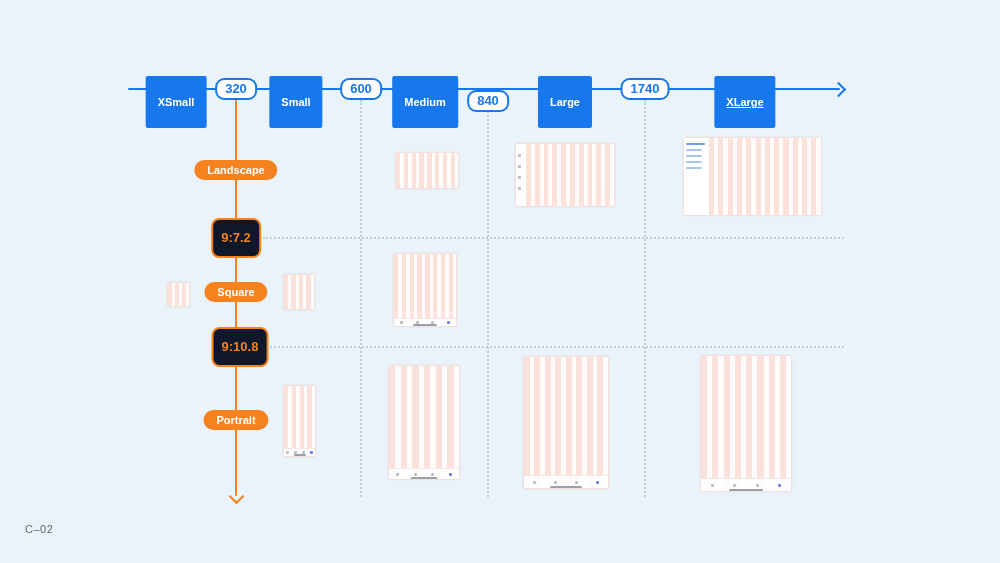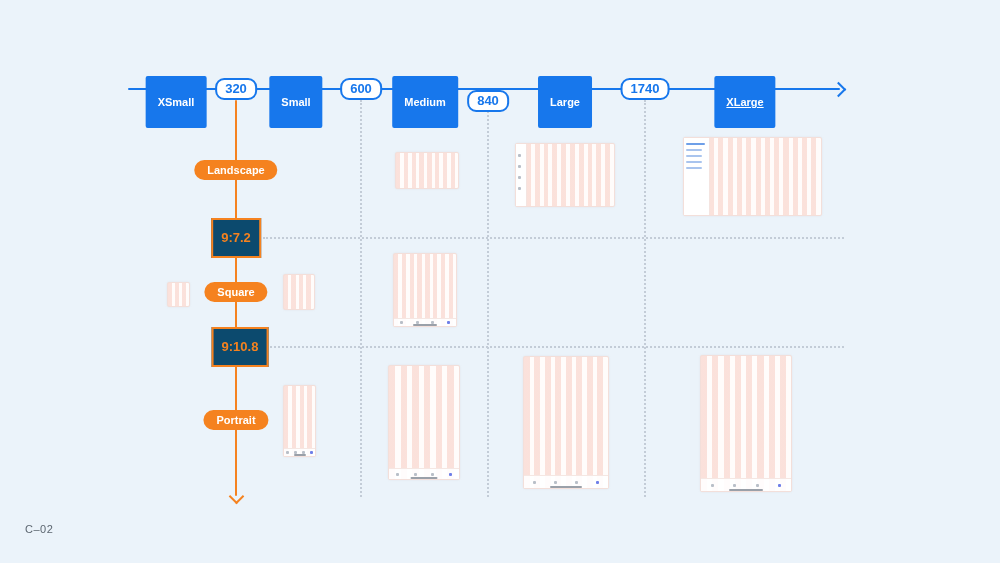--- a/index.html
+++ b/index.html
@@ -45,23 +45,23 @@
     position:absolute;transform:translate(-50%,-50%);background:var(--blue);color:#fff;
     font-size:11px;font-weight:bold;padding:20px 12px;border-radius:2px;line-height:12px;
     z-index:5;white-space:nowrap;
   }
   .ratio-badge{
     position:absolute;transform:translate(-50%,-50%);background:var(--orange);color:#fff;
     font-size:11px;font-weight:bold;padding:4px 13px;border-radius:11px;line-height:12px;
     z-index:5;white-space:nowrap;
   }
   .ratio-marker{
-    position:absolute;transform:translate(-50%,-50%);background:#0c4a6e;
+    position:absolute;transform:translate(-50%,-50%);background:#0f172a;
     border:2px solid var(--orange);color:var(--orange);font-weight:bold;font-size:13px;
-    padding:10px 8px;border-radius:0;line-height:16px;z-index:5;white-space:nowrap;
+    padding:10px 8px;border-radius:8px;line-height:16px;z-index:5;white-space:nowrap;
   }
   
   .device{
     position:absolute;background-color:#FFFCFB;border:1px solid #F3DFDA;border-radius:2px;
     z-index:3;box-shadow:0 0 2px rgba(190,160,150,.18);
   }
   .device .sidebar{
     position:absolute;left:0;top:0;bottom:0;background:#fff;border-right:1px solid #f4e4e0;
     z-index:2;
   }

